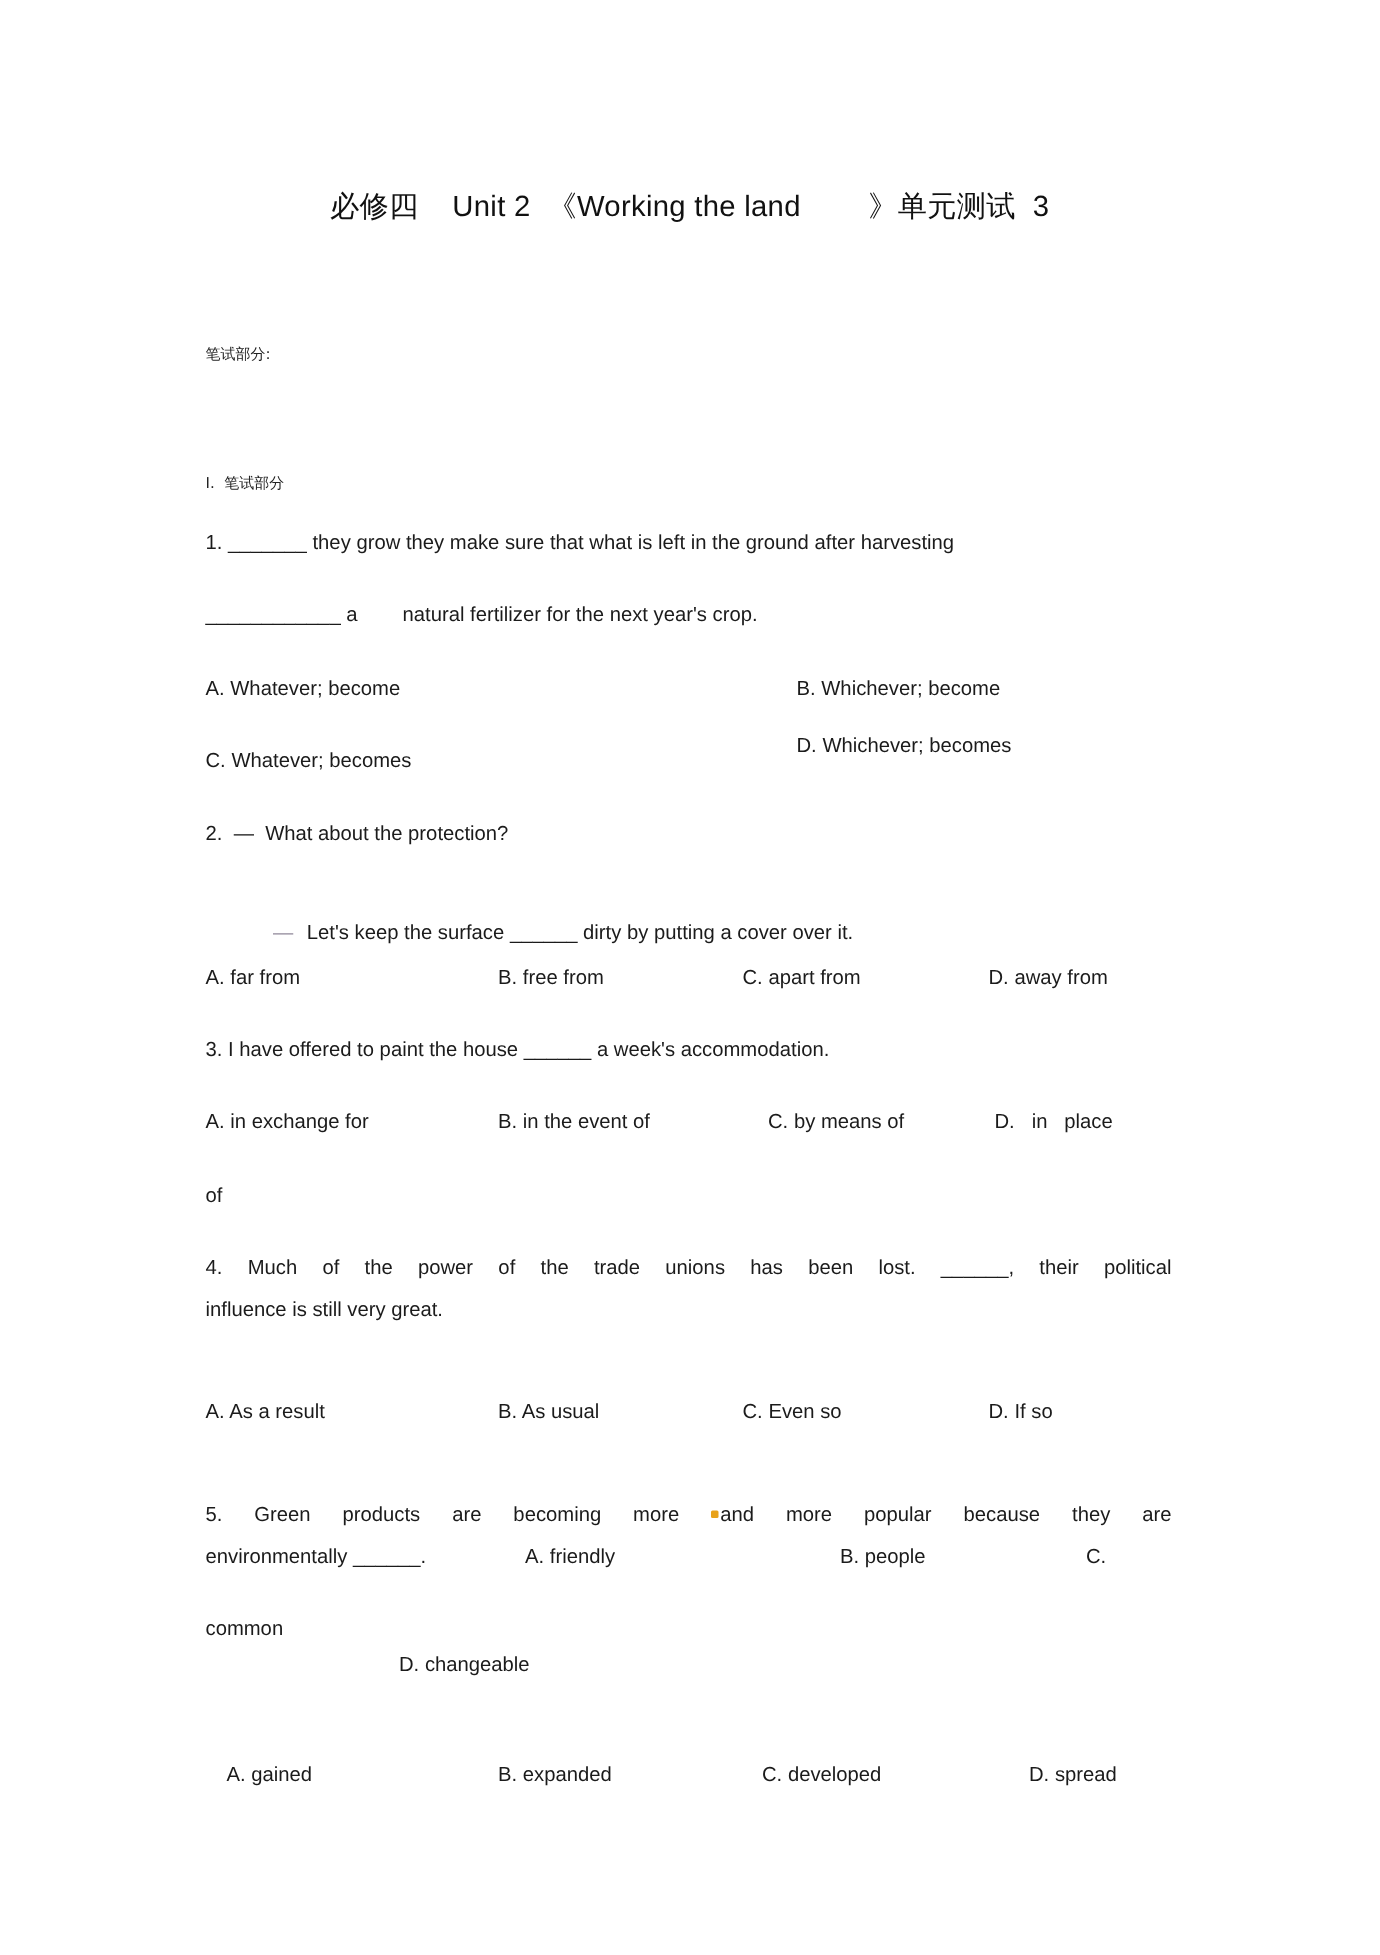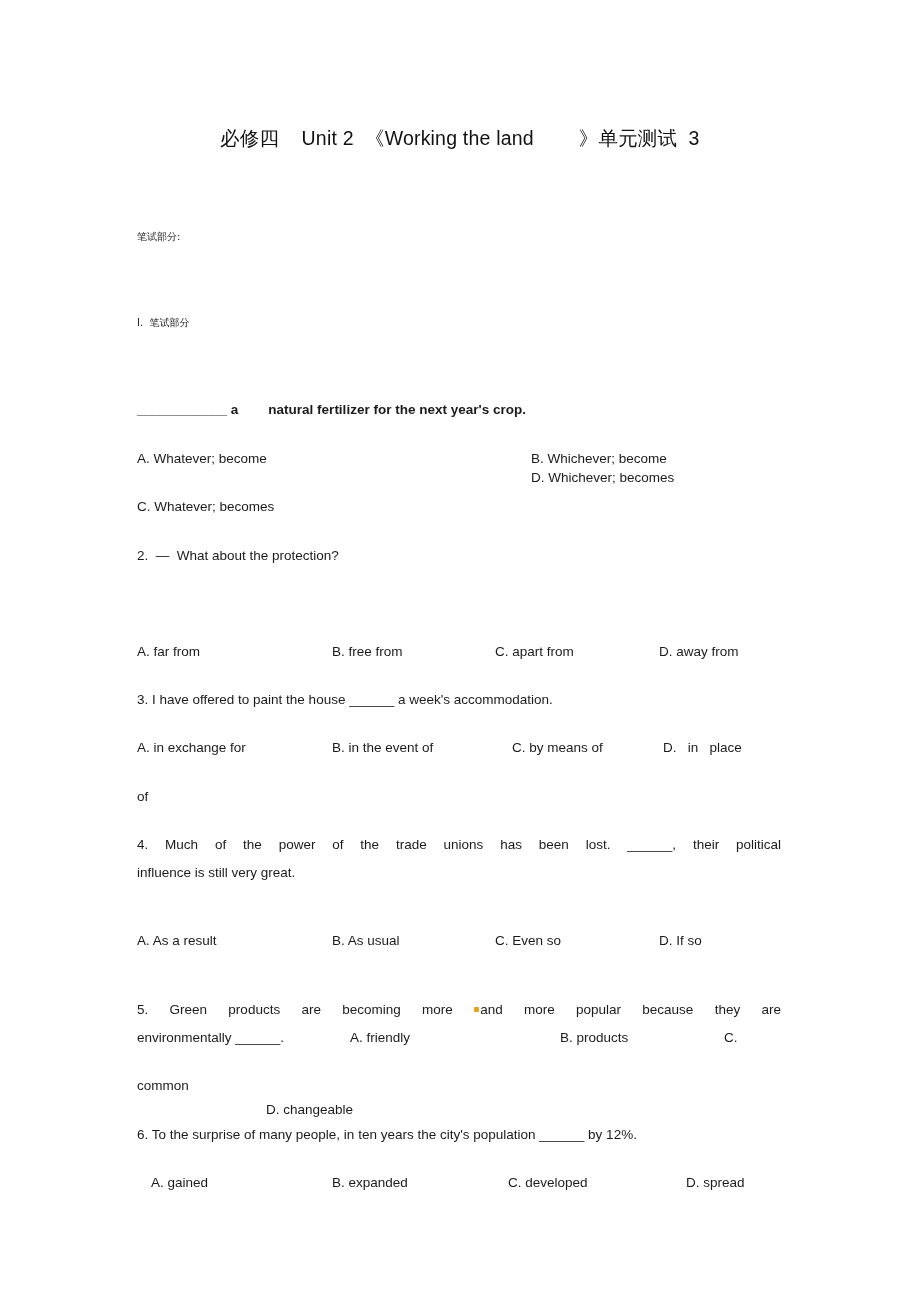--- a/index.html
+++ b/index.html
@@ -81,29 +81,33 @@
 <body>
 
 <div class="page">
 
   <div class="doc-title">必修四    Unit 2  《Working the land        》单元测试  3</div>
 
   <div class="line line-cn" style="left:137px; top:228px;">笔试部分:</div>
 
   <div class="line line-cn" style="left:137px; top:314px;">I.  笔试部分</div>
 
-  <div class="line" style="left:137px; top:401px;font-weight:bold;">____________ a        natural fertilizer for the next year's crop.</div>
+  <div class="line" style="left:137px; top:353px;">1. _______ they grow they make sure that what is left in the ground after harvesting</div>
+  <div class="line" style="left:137px; top:401px;">____________ a        natural fertilizer for the next year's crop.</div>
 
   <div class="opt" style="left:137px; top:450px;">A. Whatever; become</div>
   <div class="opt" style="left:531px; top:450px;">B. Whichever; become</div>
   <div class="opt" style="left:137px; top:498px;">C. Whatever; becomes</div>
-  <div class="opt" style="left:531px; top:469px;text-align:right;">D. Whichever; becomes</div>
+  <div class="opt" style="left:531px; top:488px;text-align:right;">D. Whichever; becomes</div>
 
   <div class="line" style="left:137px; top:547px;">2.  —  What about the protection?</div>
 
+  <div class="line" style="left:167px; top:595px;">
+    <span class="dash-gray">—</span><span style="margin-left:9px;">Let's keep the surface ______ dirty by putting a cover over it.</span>
+  </div>
 
   <div class="opt" style="left:137px; top:643px;">A. far from</div>
   <div class="opt" style="left:332px; top:643px;">B. free from</div>
   <div class="opt" style="left:495px; top:643px;">C. apart from</div>
   <div class="opt" style="left:659px; top:643px;">D. away from</div>
 
   <div class="line" style="left:137px; top:691px;">3. I have offered to paint the house ______ a week's accommodation.</div>
 
   <div class="opt" style="left:137px; top:739px;">A. in exchange for</div>
   <div class="opt" style="left:332px; top:739px;">B. in the event of</div>
@@ -119,26 +123,25 @@
   <div class="opt" style="left:495px; top:932px;">C. Even so</div>
   <div class="opt" style="left:659px; top:932px;">D. If so</div>
 
   <div class="line line-just" style="left:137px; top:981px; width:644px;margin-top:20px;">
     <span>5.  Green  products  are  becoming  more</span>
     <span class="yellow-dot"></span><span>and  more  popular  because  they  are</span>
   </div>
 
   <div class="line" style="left:137px; top:1029px;">environmentally ______.</div>
   <div class="opt" style="left:350px; top:1029px;">A. friendly</div>
-  <div class="opt" style="left:560px; top:1029px;">B. products</div>
+  <div class="opt" style="left:560px; top:1029px;">B. people</div>
   <div class="opt" style="left:724px; top:1029px;">C.</div>
 
   <div class="line" style="left:137px; top:1077px;">common</div>
   <div class="opt" style="left:266px; top:1101px;">D. changeable</div>
 
-  <div class="line" style="left:137px; top:1126px;">6. To the surprise of many people, in ten years the city's population ______ by 12%.</div>
 
   <div class="opt" style="left:151px; top:1174px;">A. gained</div>
   <div class="opt" style="left:332px; top:1174px;">B. expanded</div>
   <div class="opt" style="left:508px; top:1174px;">C. developed</div>
   <div class="opt" style="left:686px; top:1174px;">D. spread</div>
 
 </div>
 
 </body></html>

